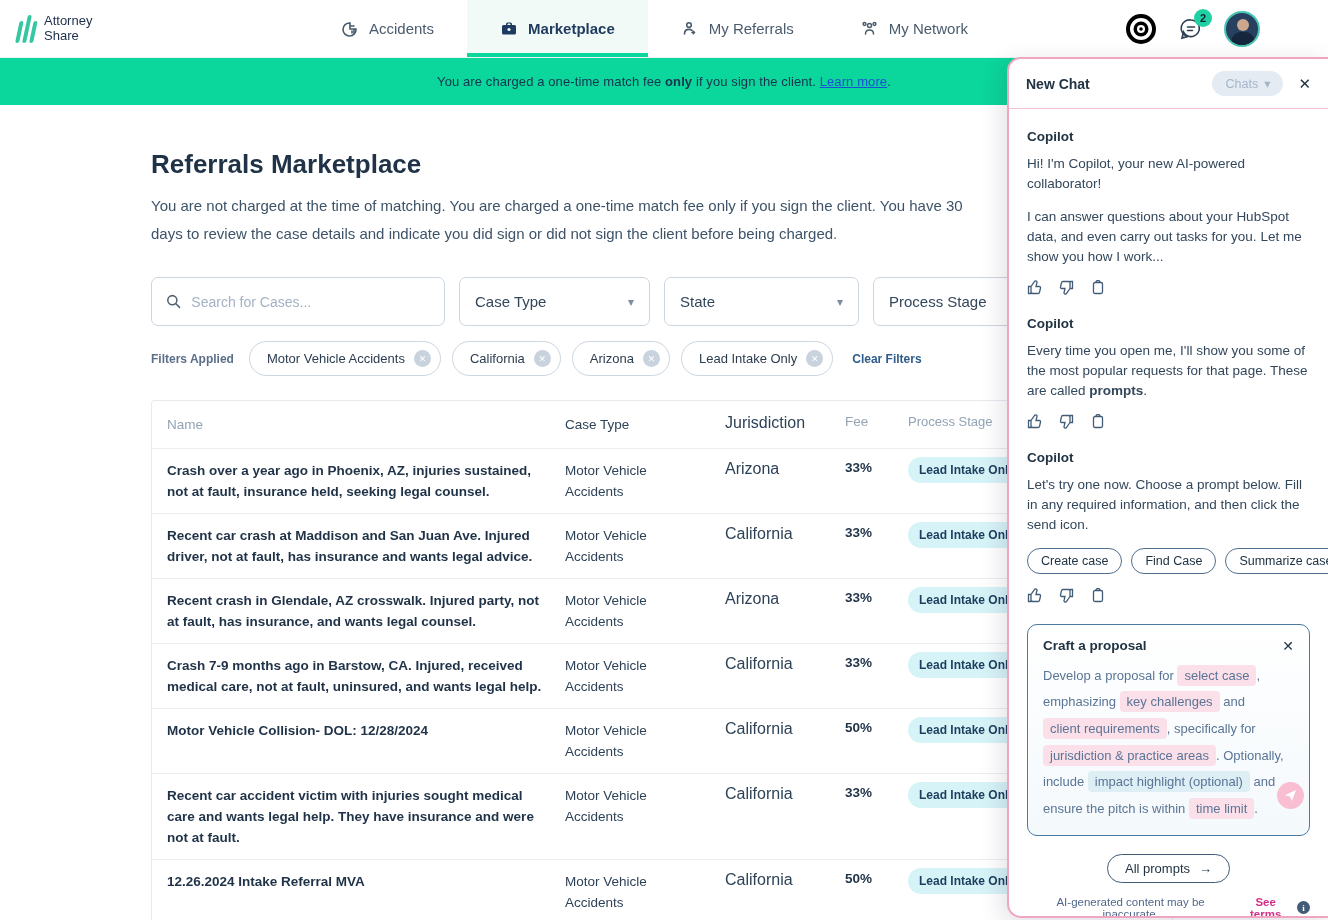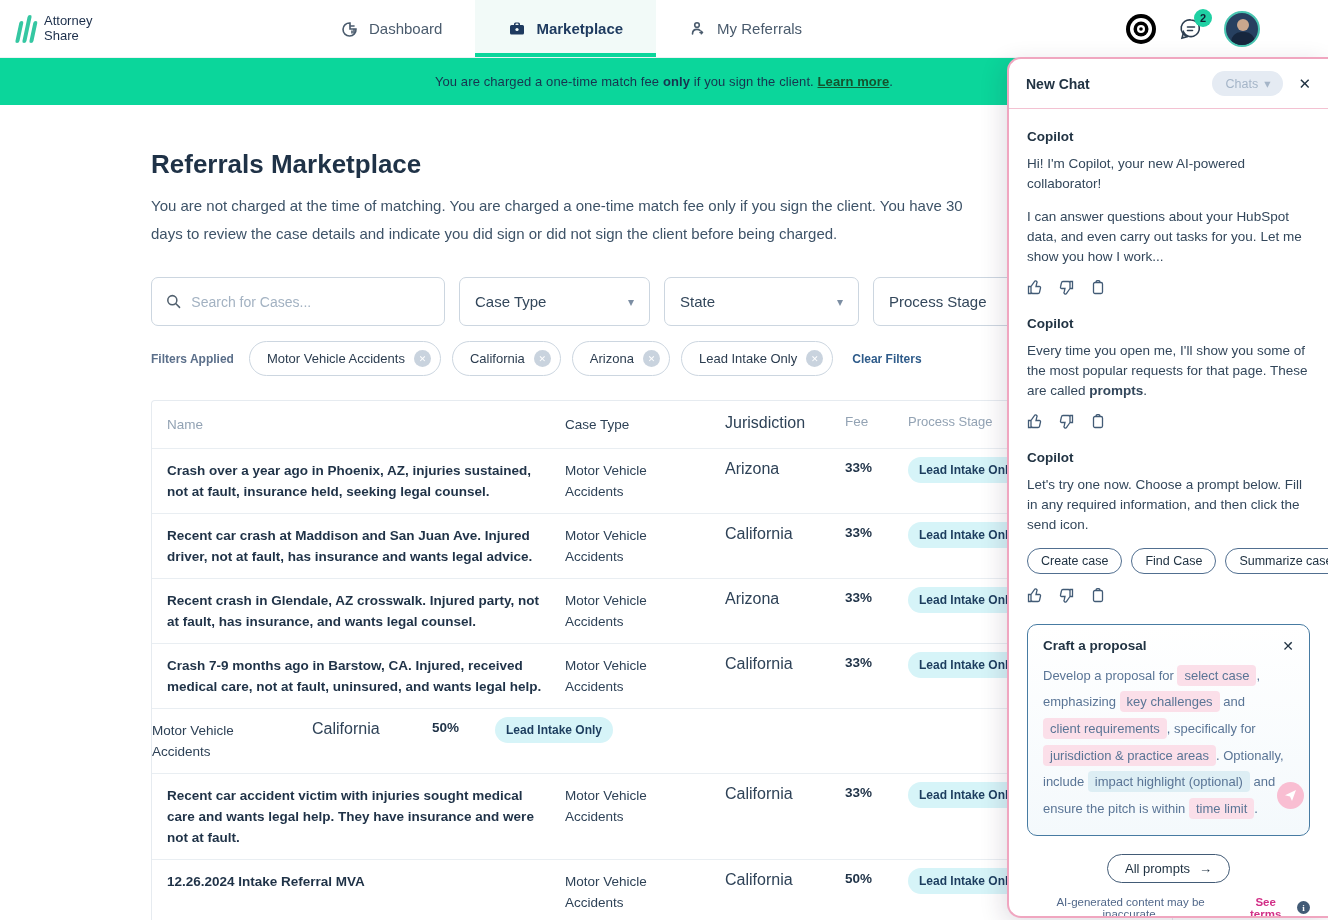--- a/index.html
+++ b/index.html
@@ -24,21 +24,21 @@
   .nav-badge { position:absolute; top:-7px; right:-8px; background:#1fd0a3; color:#123; font-size:11px; font-weight:700;
     width:18px; height:18px; border-radius:50%; display:flex; align-items:center; justify-content:center; }
   .avatar { width:36px; height:36px; border-radius:50%; border:2px solid #49c5b1; background:#274060; position:relative; overflow:hidden; cursor:pointer; }
   .avatar::before { content:""; position:absolute; left:11px; top:6px; width:12px; height:12px; border-radius:50%; background:#caa78d; }
   .avatar::after { content:""; position:absolute; left:5px; top:19px; width:24px; height:16px; border-radius:10px 10px 0 0; background:#16263d; }
 
   
   .banner { height:47px; background:#0bd69b; display:flex; align-items:center; justify-content:center;
     font-size:13px; color:#17344f; letter-spacing:.1px; }
   .banner b { font-weight:700; }
-  .banner .learn { font-weight:700; text-decoration:underline; color:#14532d; cursor:pointer; }
+  .banner .learn { font-weight:400; text-decoration:underline; color:#1d4ed8; cursor:pointer; }
 
   
   .main { padding:44px 0 0 151px; }
   .page-title { font-size:26px; font-weight:800; color:#1f3247; }
   .page-desc { margin-top:12px; font-size:15px; color:#3e5368; line-height:28px; max-width:815px; }
 
   .controls { margin-top:29px; display:flex; gap:14px; }
   .search-box { width:294px; height:49px; border:1px solid #ccd6e0; border-radius:7px; display:flex; align-items:center;
     padding:0 14px; gap:10px; background:#fff; }
   .search-box input { border:none; outline:none; font-size:14px; color:#7f1d1d; width:100%;
@@ -126,36 +126,45 @@
         <span>Share</span>
       </span>
     </div>
     <div class="nav-items">
       <div class="nav-item">
         <svg width="18" height="18" viewBox="0 0 18 18" fill="none" stroke-width="1.6">
           <path d="M15 9 A6.5 6.5 0 1 1 9 3 L9 9 Z"></path>
             <path d="M9.5 6 L13 6" stroke-linecap="round"></path>
           <path d="M11 13 v-2 M13 13 v-3.5" stroke-linecap="round"></path>
         </svg>
-        <span>Dashboard</span>
+        <span>Accidents</span>
       </div>
       <div class="nav-item active">
         <svg width="18" height="18" viewBox="0 0 18 18" stroke-width="0">
           <path d="M6 5 V4 a1.5 1.5 0 0 1 1.5-1.5 h3 A1.5 1.5 0 0 1 12 4 v1 h2.5 a1.5 1.5 0 0 1 1.5 1.5 v6.5 a1.5 1.5 0 0 1 -1.5 1.5 h-11 A1.5 1.5 0 0 1 2 13 V6.5 A1.5 1.5 0 0 1 3.5 5 Z M7.5 5 h3 V4.2 a.7 .7 0 0 0 -.7 -.7 h-1.6 a.7 .7 0 0 0 -.7 .7 Z"></path>
           <circle cx="9" cy="9.5" r="1.6" fill="#f2faf8"></circle>
         </svg>
         <span>Marketplace</span>
       </div>
       <div class="nav-item">
         <svg width="18" height="18" viewBox="0 0 18 18" fill="none" stroke-width="1.6">
           <circle cx="8" cy="5" r="2.3"></circle>
             <path d="M3.5 14 c0-3 2-4.6 4.5-4.6 1.2 0 2.3 .4 3.1 1.1" stroke-linecap="round"></path>
           <path d="M11 12.5 l2.5 0 m0 0 l-1.2-1.2 m1.2 1.2 l-1.2 1.2" stroke-linecap="round"></path>
         </svg>
         <span>My Referrals</span>
+      </div>
+      <div class="nav-item">
+        <svg width="19" height="18" viewBox="0 0 19 18" fill="none" stroke-width="1.5">
+          <circle cx="9.5" cy="5.5" r="2"></circle>
+            <circle cx="4.5" cy="4" r="1.4"></circle>
+            <circle cx="14.5" cy="4" r="1.4"></circle>
+          <path d="M5.5 14 c0-2.6 1.7-4 4-4 s4 1.4 4 4" stroke-linecap="round"></path>
+        </svg>
+        <span>My Network</span>
       </div>
     </div>
     <div class="nav-right">
       <span class="target-btn">
         <svg width="34" height="34" viewBox="0 0 34 34">
           <circle cx="17" cy="17" r="15" fill="#000"></circle>
             <circle cx="17" cy="17" r="11" fill="#fff"></circle>
           <circle cx="17" cy="17" r="7.5" fill="#000"></circle>
             <circle cx="17" cy="17" r="4" fill="#fff"></circle>
           <circle cx="17" cy="17" r="1.8" fill="#000"></circle>
@@ -263,20 +272,21 @@
       <div class="trow">
         <span class="c-name">Crash 7-9 months ago in Barstow, CA. Injured, received medical care, not at fault, uninsured, and wants legal help.</span>
         <span class="c-type">
             <span>Motor Vehicle Accidents</span>
           </span>
         <span class="c-jur">California</span>
         <span class="c-fee">33%</span>
         <span class="c-stage"><span class="badge">Lead Intake Only</span></span>
       </div>
       <div class="trow">
+        <span class="c-name">Motor Vehicle Collision- DOL: 12/28/2024</span>
         <span class="c-type">
             <span>Motor Vehicle Accidents</span>
           </span>
         <span class="c-jur">California</span>
         <span class="c-fee">50%</span>
         <span class="c-stage"><span class="badge">Lead Intake Only</span></span>
       </div>
       <div class="trow">
         <span class="c-name">Recent car accident victim with injuries sought medical care and wants legal help. They have insurance and were not at fault.</span>
         <span class="c-type">

